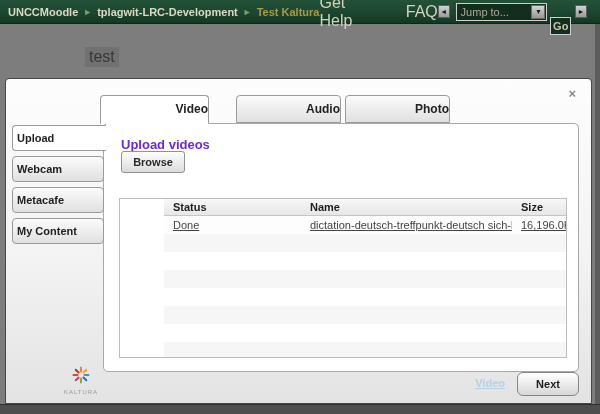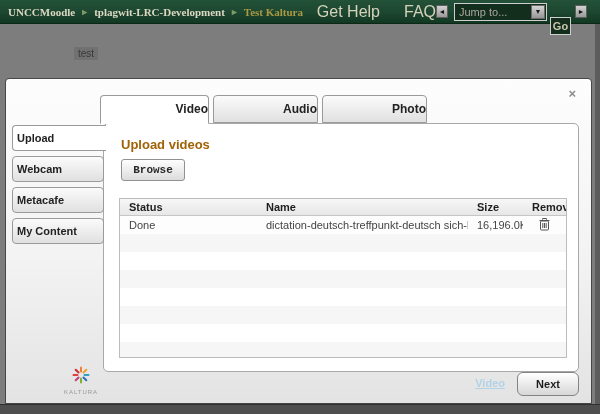--- a/index.html
+++ b/index.html
@@ -3,21 +3,21 @@
 <meta charset="utf-8">
 <style>
   * { margin:0; padding:0; box-sizing:border-box; }
   html,body { width:600px; height:414px; overflow:hidden; font-family:"Liberation Sans","DejaVu Sans",sans-serif; }
   .screen { position:relative; width:600px; height:414px; background:#7d7d7d; overflow:hidden; }
 
   
   .topbar { position:absolute; top:0; left:0; width:600px; height:24px;
     background:linear-gradient(180deg,#235238 0%,#1c4630 55%,#123822 100%);
     border-bottom:1px solid #0b2817; display:flex; align-items:center; z-index:5; }
-  .breadcrumb { display:flex; align-items:center; padding-left:8px; gap:5px; white-space:nowrap;font-family:Liberation Serif, serif; }
+  .breadcrumb { display:flex; align-items:center; padding-left:8px; gap:5px; white-space:nowrap; }
   .crumb { color:#dcd8c2; font-size:11px; font-weight:bold; }
   .crumb-sep { color:#7d9a64; font-size:9px; }
   .crumb-current { color:#ab9943; font-size:11px; font-weight:bold;text-align:right; }
   .topbar-right { margin-left:auto; display:flex; align-items:center; padding-right:13px; }
   .topbar-link { color:#d6d2ba; font-size:16px; font-weight:normal; text-decoration:none; }
   .link-gethelp { margin-right:24px; }
   .link-faq { }
   .navarrow-btn { width:12px; height:13px; background:linear-gradient(180deg,#d2d2d2,#9a9a9a);
     border:1px solid #5e5e5e; color:#111; font-size:7px; line-height:11px; text-align:center; cursor:pointer; }
   .jump-wrap { position:relative; width:93px; height:18px; margin:0 3px 0 6px;
@@ -27,62 +27,62 @@
     background:linear-gradient(180deg,#d4d4d4,#969696); border:1px solid #6a6a6a;
     color:#1a1a1a; font-size:7px; line-height:12px; text-align:center; cursor:pointer; }
   .go-btn { width:21px; height:18px; background:#142e1e; border:1px solid #cfcfcf;
     color:#cac6ae; font-size:11px; font-weight:bold; text-align:center; line-height:16px;
     margin-right:4px; cursor:pointer;margin-top:28px; }
 
   
   .right-edge { position:absolute; top:24px; bottom:0; right:0; width:5px; background:#5c5c5c; }
   .bottom-strip { position:absolute; left:0; bottom:0; width:600px; height:10px;
     background:#4e4e4e; border-top:1px solid #303030; z-index:6; }
-  .activity-title { position:absolute; left:74px; top:47px; font-size:10px;
+  .activity-title { position:absolute; left:85px; top:47px; font-size:16px;
     color:#383838; background:#717171; padding:1px 4px; }
 
   
   .modal { position:absolute; left:5px; top:78px; width:587px; height:326px;
     background:linear-gradient(180deg,#fdfdfd 0%,#f3f3f3 55%,#e3e3e3 100%);
     border:1px solid #474747; border-radius:4px 4px 0 0; z-index:4; }
   .close-x { position:absolute; top:9px; right:15px; color:#8a8a8a; font-size:13px;
     font-weight:bold; line-height:12px; cursor:pointer; }
 
   
   .media-tabs { position:absolute; left:94px; top:16px; display:flex; gap:4px; z-index:2; }
   .mtab { height:28px; border:1px solid #9a9a9a; border-radius:4px 4px 0 0;
     background:linear-gradient(180deg,#fbfbfb,#e0e0e0); color:#222; font-size:12px;
     font-weight:bold; text-align:right; line-height:27px; cursor:pointer; }
-  .mtab-0 { width:109px; } .mtab-1 { width:105px; } .mtab-2 { width:105px; }
+  .mtab-0 { width:109px; } .mtab-1 { width:105px;margin-left:23px; } .mtab-2 { width:105px; }
   .mtab.active { background:#fff; border-bottom:1px solid #fff; height:29px; }
 
   
   .source-tabs { position:absolute; left:6px; top:46px; width:94px; z-index:2; }
   .stab { height:26px; margin-bottom:5px; border:1px solid #9a9a9a; border-radius:4px;
     background:linear-gradient(180deg,#fbfbfb,#e0e0e0); color:#222; font-size:11px;
     font-weight:bold; line-height:24px; padding-left:4px; width:92px; cursor:pointer; }
   .stab.active { background:#fff; border-right:none; border-radius:4px 0 0 4px; width:94px; }
 
   
   .panel { position:absolute; left:97px; top:44px; right:12px; bottom:31px;
     background:#fff; border:1px solid #a8a8a8; border-radius:5px; z-index:1; }
-  .panel-heading { position:absolute; left:17px; top:13px; font-size:13px; font-weight:bold; color:#a16207; }
-  .browse-btn { position:absolute; left:17px; top:35px; width:64px; height:22px;
+  .panel-heading { position:absolute; left:17px; top:13px; font-size:13px; font-weight:bold; color:#6d28d9; }
+  .browse-btn { position:absolute; left:17px; top:27px; width:64px; height:22px;
     background:linear-gradient(180deg,#fefefe,#dcdcdc); border:1px solid #919191;
     border-radius:3px; font-size:11px; font-weight:bold; color:#2a2a2a; cursor:pointer;
-    font-family:Liberation Mono, monospace; }
+    font-family:Liberation Sans, sans-serif; }
 
   
   .filelist { position:absolute; left:15px; right:11px; top:74px; height:160px;
-    border:1px solid #bcbcbc; background:#fff; overflow:hidden; }
+    border:1px solid #bcbcbc; background:#fff; overflow:hidden;padding-left:44px; }
   .flrow { display:grid; grid-template-columns:137px 211px 55px 1fr; align-items:center; height:18px; }
   .flrow > div { padding-left:9px; white-space:nowrap; overflow:hidden; }
   .fl-header { height:17px; background:linear-gradient(180deg,#f7f7f7,#e7e7e7);
     border-bottom:1px solid #c6c6c6; font-weight:bold; font-size:11px; color:#1e1e1e; }
-  .fl-data { font-size:11px; color:#444; background:#fdfdfd; }
+  .fl-data { font-size:11px; color:#444; background:#fdfdfd;text-decoration:underline; }
   .cell-remove { text-align:center; padding-left:0 !important; }
   .empty-row:nth-of-type(2n+1) { background:#f6f6f6; }
   .trash-btn { display:inline-block; cursor:pointer; line-height:0; }
 
   
   .kaltura-logo { position:absolute; left:52px; bottom:8px; width:46px; text-align:center; }
   .logo-text { font-size:6px; color:#979797; letter-spacing:1px; margin-top:1px; }
   .back-link { position:absolute; right:86px; bottom:14px; font-size:11px; font-weight:bold;
     color:#b2d2e8; text-decoration:underline; cursor:pointer; }
   .next-btn { position:absolute; right:12px; bottom:7px; width:62px; height:24px;

